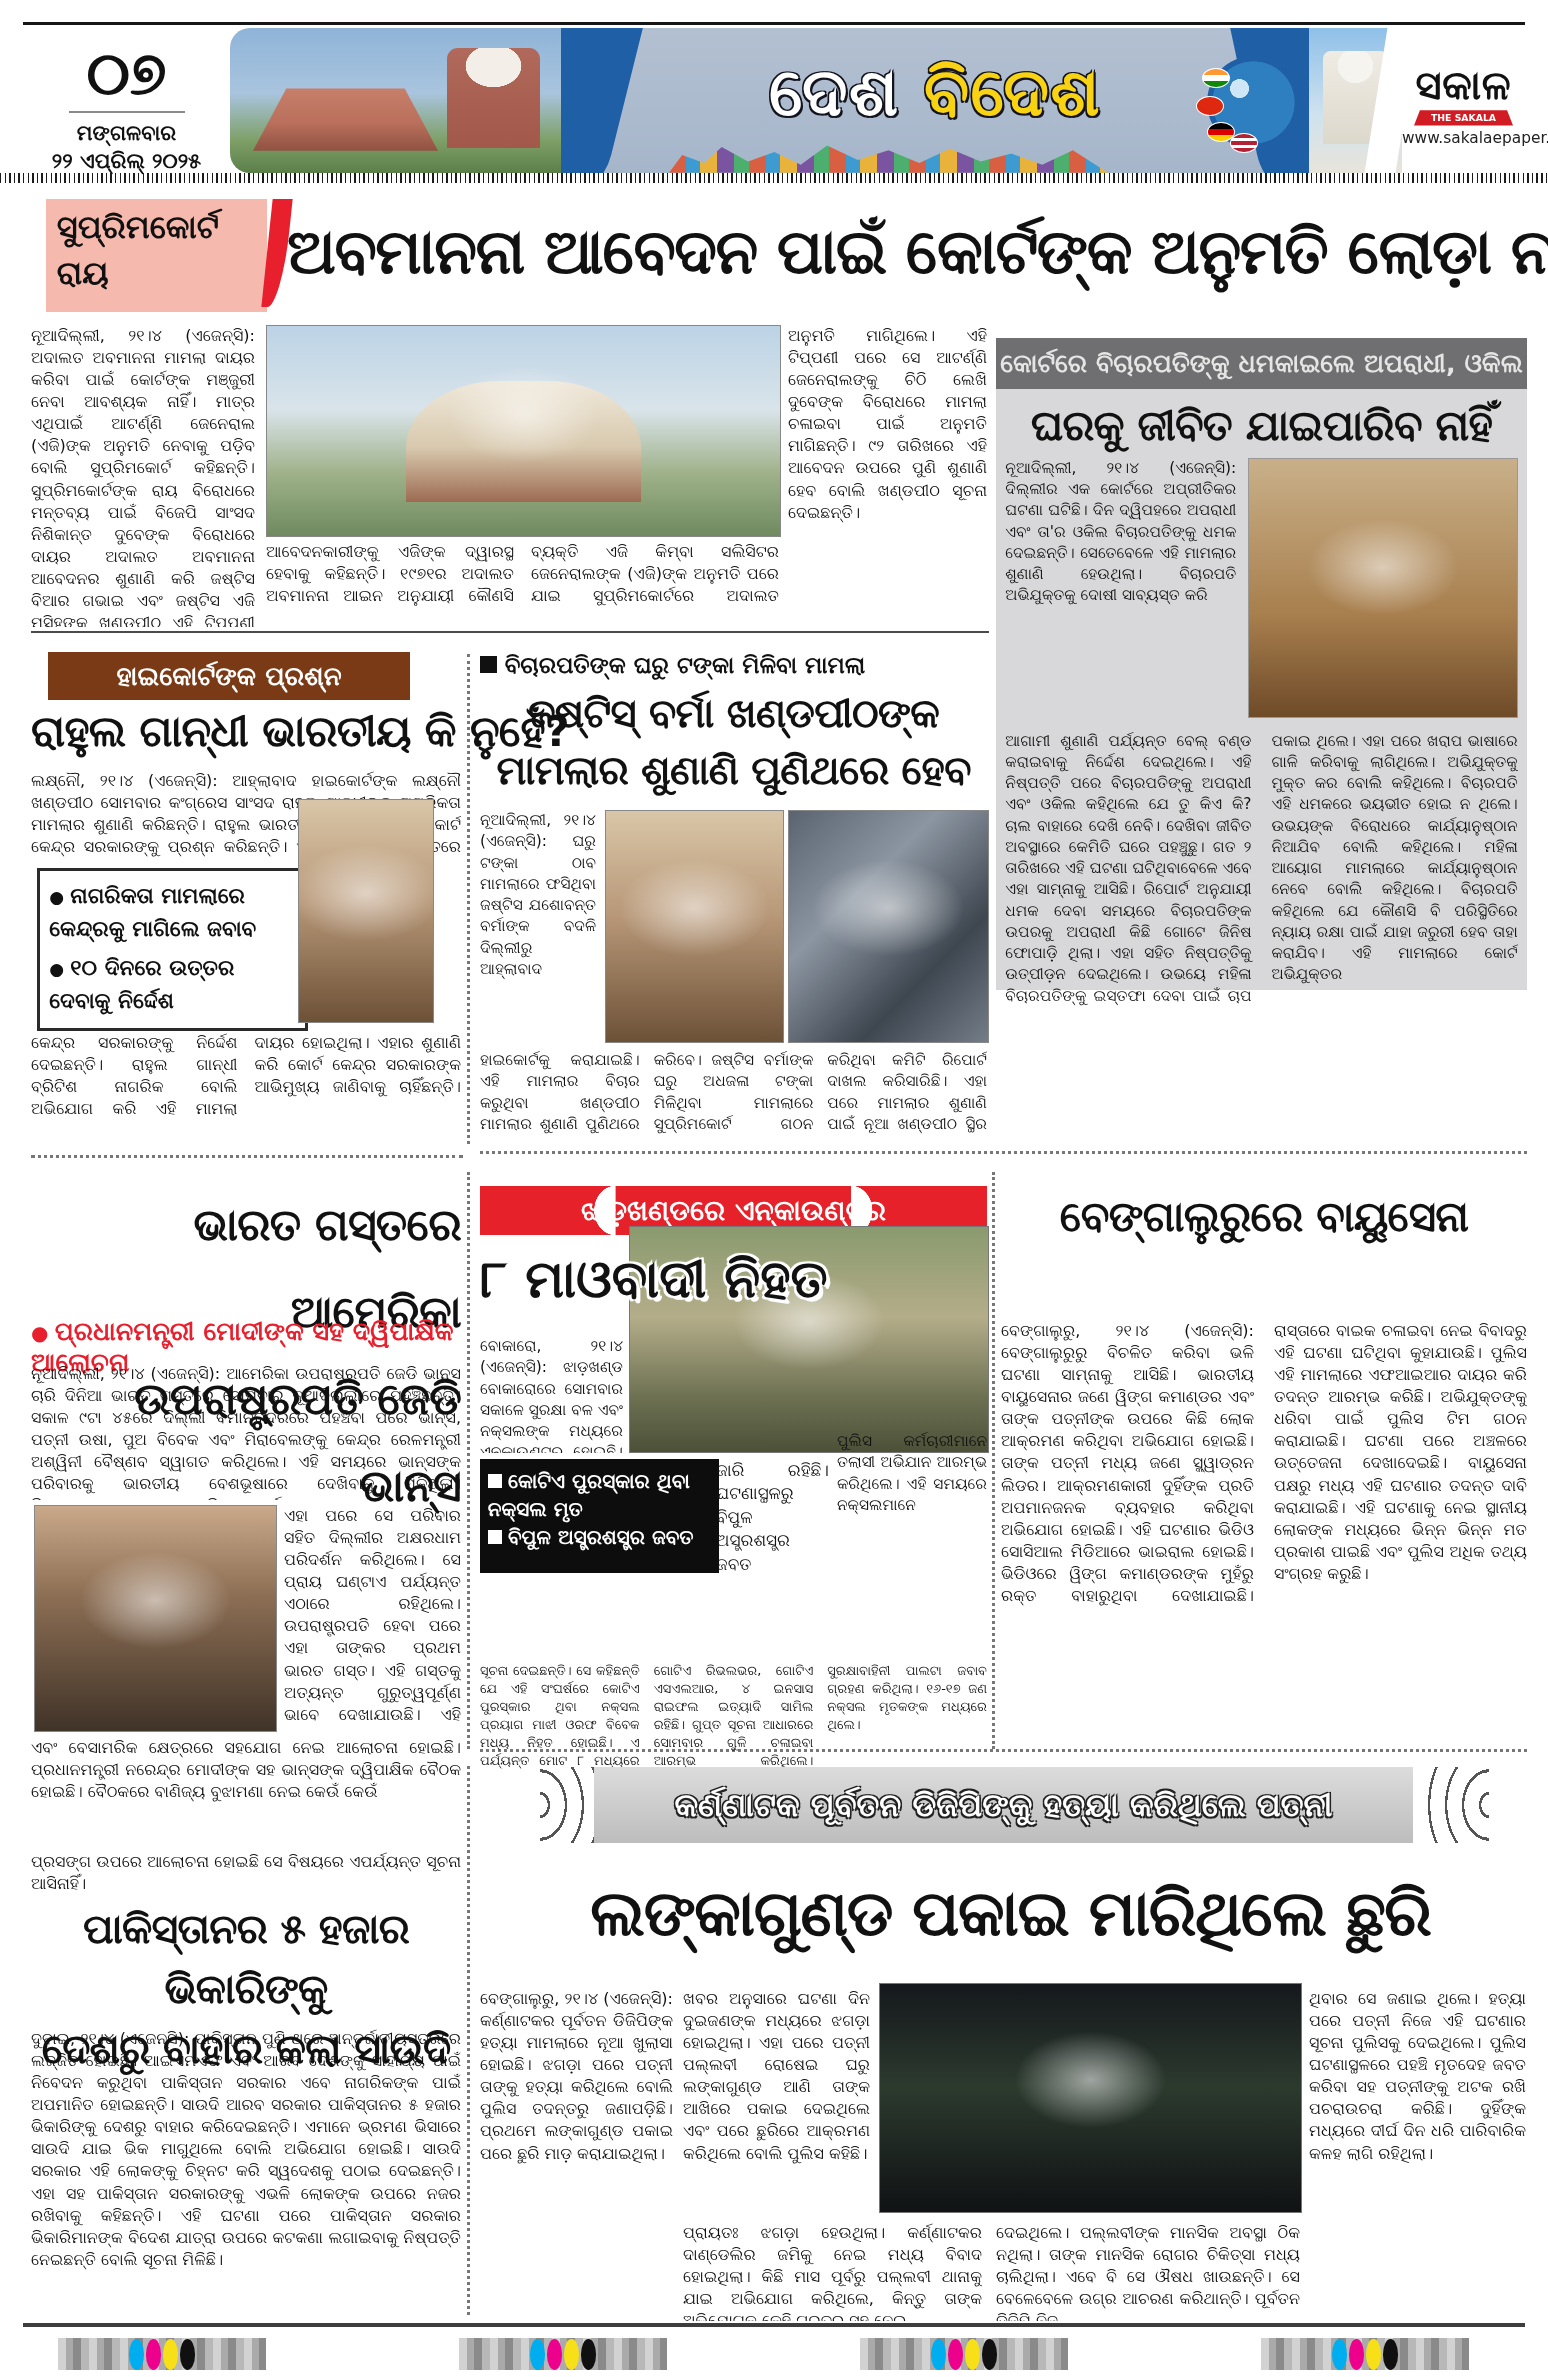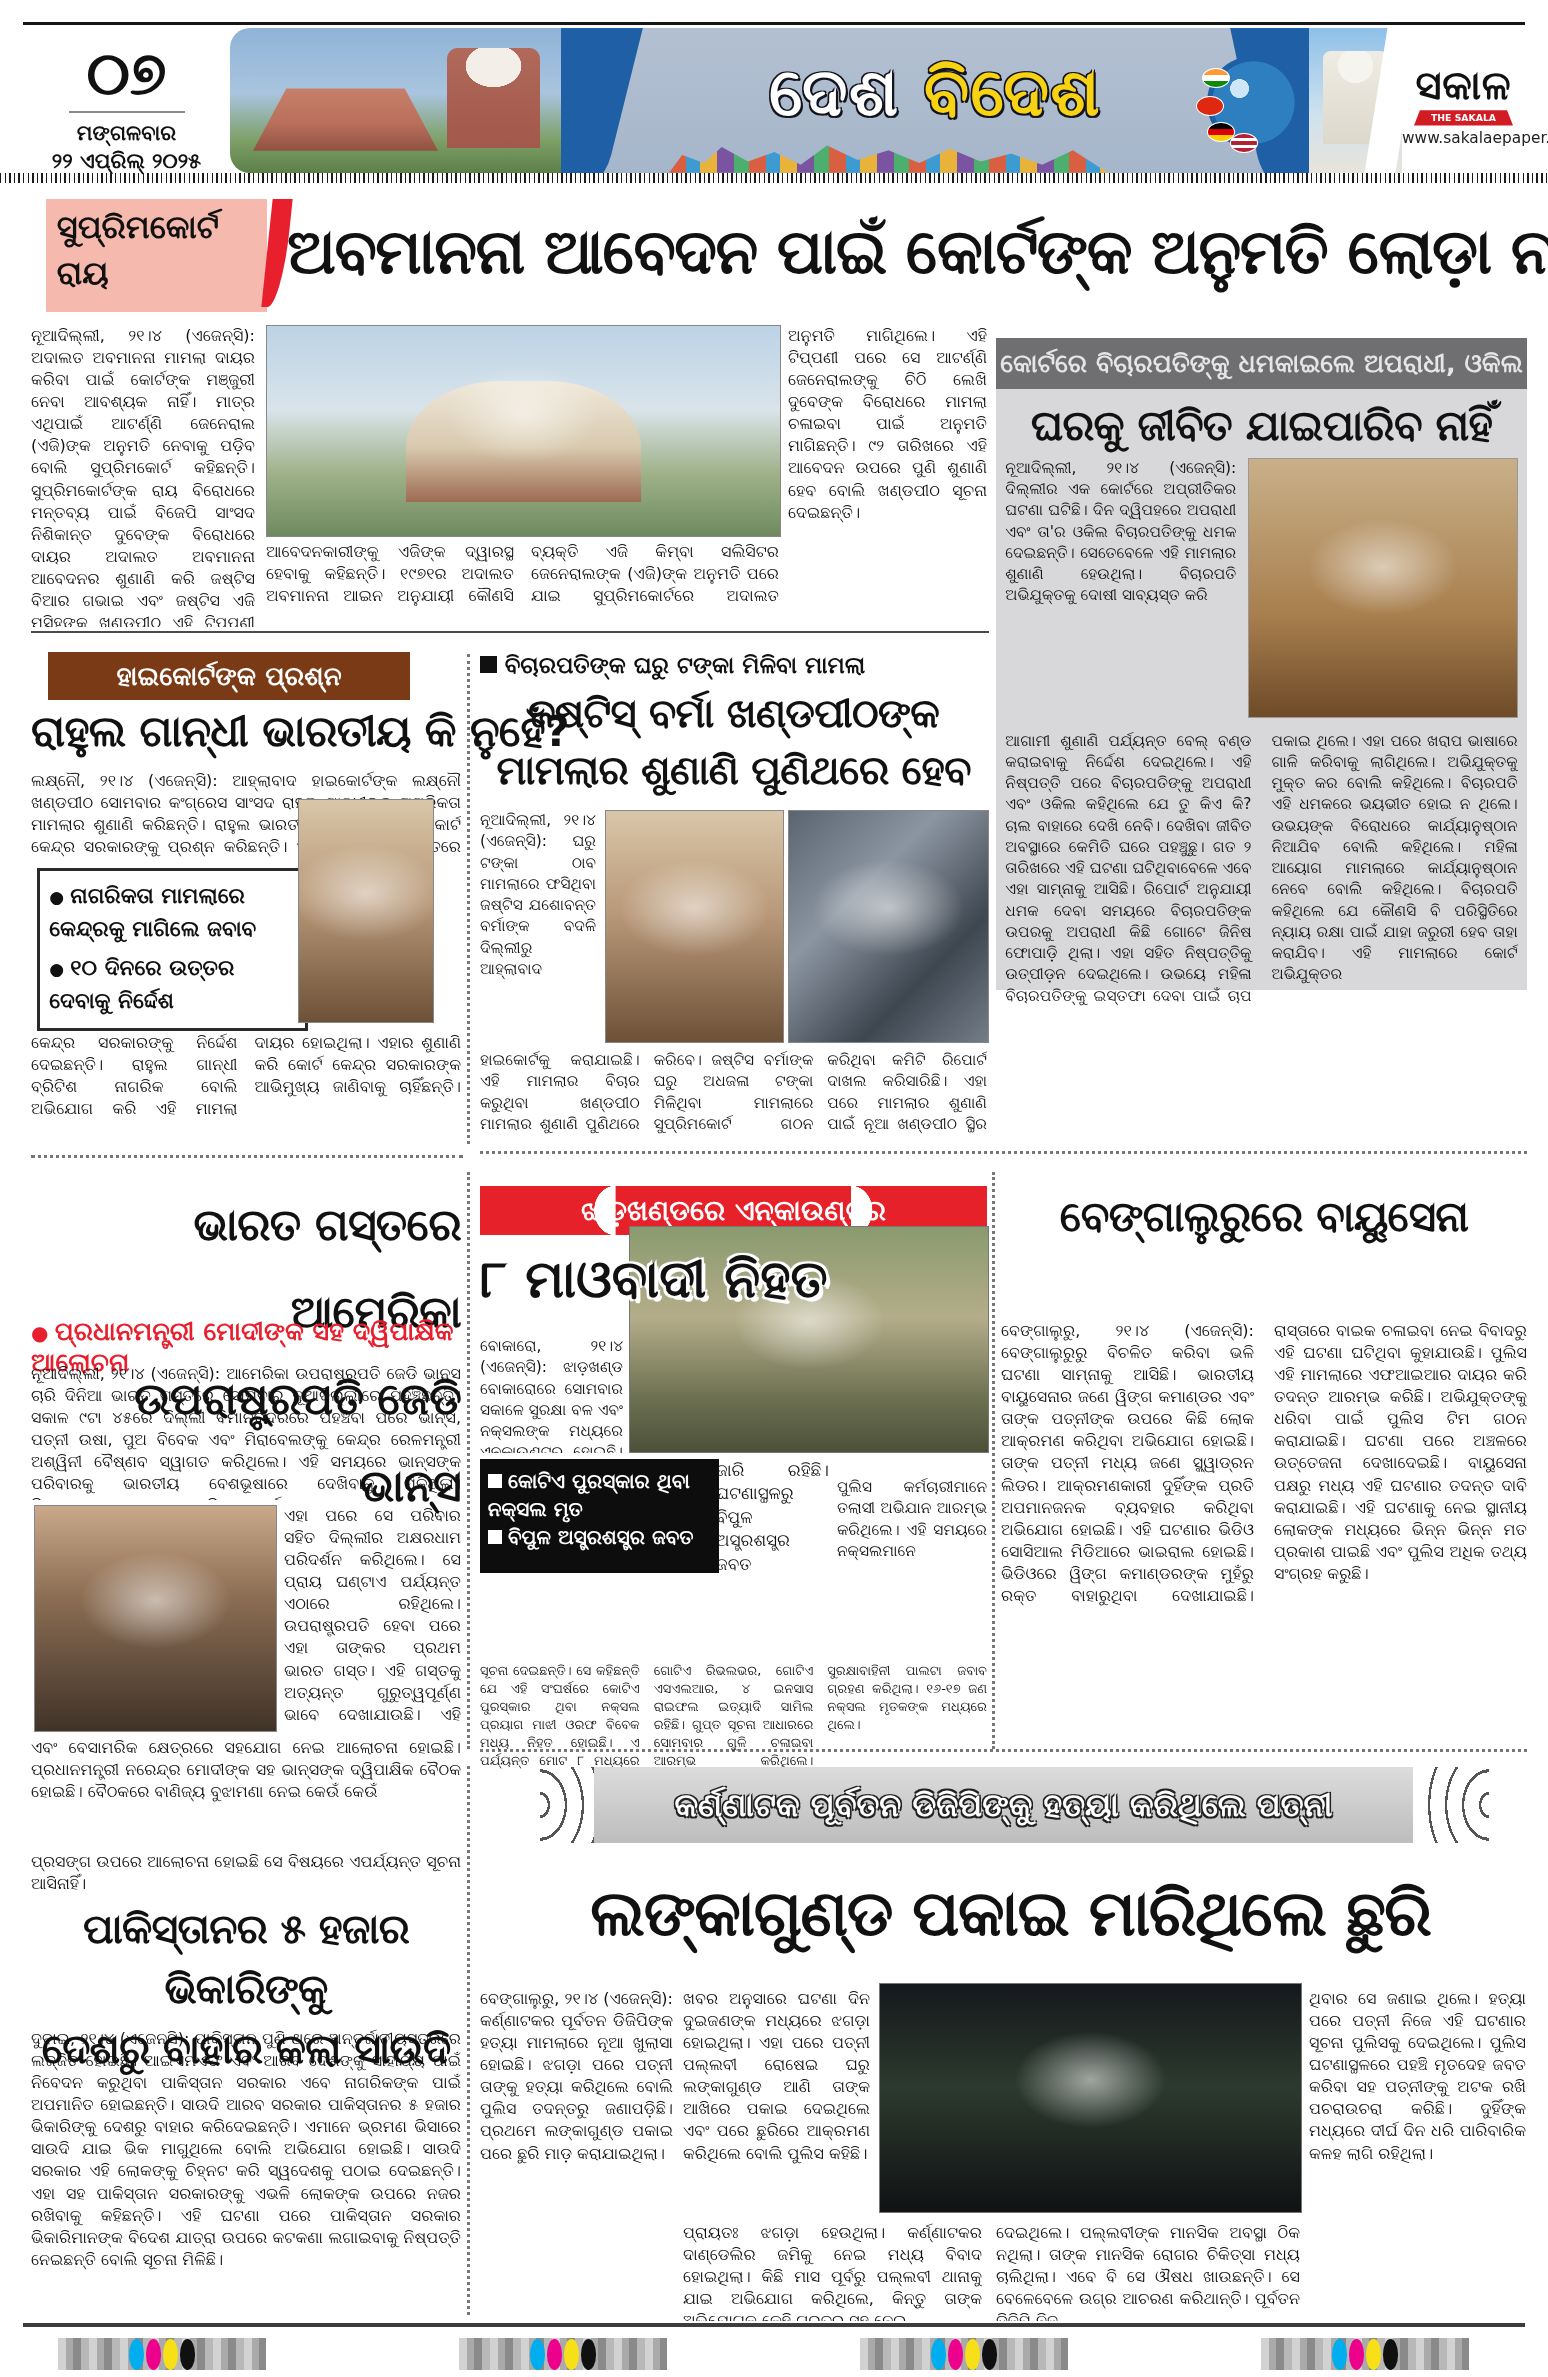--- a/index.html
+++ b/index.html
@@ -116,21 +116,21 @@
   .ribbon::before{left:114px;transform:scaleX(-1);}
   .ribbon::after{right:114px;}
   .enc-photo{position:absolute;left:629px;top:1226px;width:358px;height:225px;border:0.8px solid #777;}
   .enc-headline{position:absolute;left:480px;top:1249px;width:494px;font-size:52px;font-weight:bold;z-index:4;white-space:nowrap;
      text-shadow:0 0 4.6px #fff,2.3px 2.3px 0 #fff,-2.3px 2.3px 0 #fff,2.3px -2.3px 0 #fff,-2.3px -2.3px 0 #fff,3.9px 3.9px 0 #fff;}
   .enc-col1{position:absolute;left:480px;top:1336px;width:143px;height:117px;font-size:15.4px;}
   .blackbox{position:absolute;left:480px;top:1459px;width:225px;height:106px;background:#0d0d0d;color:#fff;padding:7.7px 6.2px 0 7.7px;}
   .blackbox .bl{font-size:20px;font-weight:bold;line-height:28px;}
   .blackbox .sq{display:inline-block;width:14px;height:14px;background:#fff;margin-right:6.2px;}
   .enc-colA{position:absolute;left:716px;top:1459px;width:113px;height:113px;font-size:17px;}
-  .enc-colB{position:absolute;left:837px;top:1477px;width:150px;height:113px;font-size:15.4px;}
+  .enc-colB{position:absolute;left:837px;top:1431px;width:150px;height:113px;font-size:15.4px;}
   .enc-bottom{position:absolute;left:480px;top:1662px;width:507px;height:167px;column-count:3;column-gap:14px;font-size:13px;}
 
   
   .blr-headline{position:absolute;left:1001px;top:1186px;width:526px;font-size:42px;font-weight:bold;text-align:center;line-height:62px;letter-spacing:-0.8px;}
   .blr-body{position:absolute;left:1001px;top:1320px;width:526px;height:423px;column-count:2;column-gap:20px;font-size:16px;}
 
   
   .dgp-banner{position:absolute;left:594px;top:1767px;width:819px;height:76px;background:linear-gradient(180deg,#dcdcdc 0%,#bdbdbd 100%);
      color:#fff;font-size:32px;font-weight:bold;text-align:center;line-height:76px;white-space:nowrap;
      text-shadow:1.5px 1.5px 0 #222,-1.5px 1.5px 0 #222,1.5px -1.5px 0 #222,-1.5px -1.5px 0 #222;}

